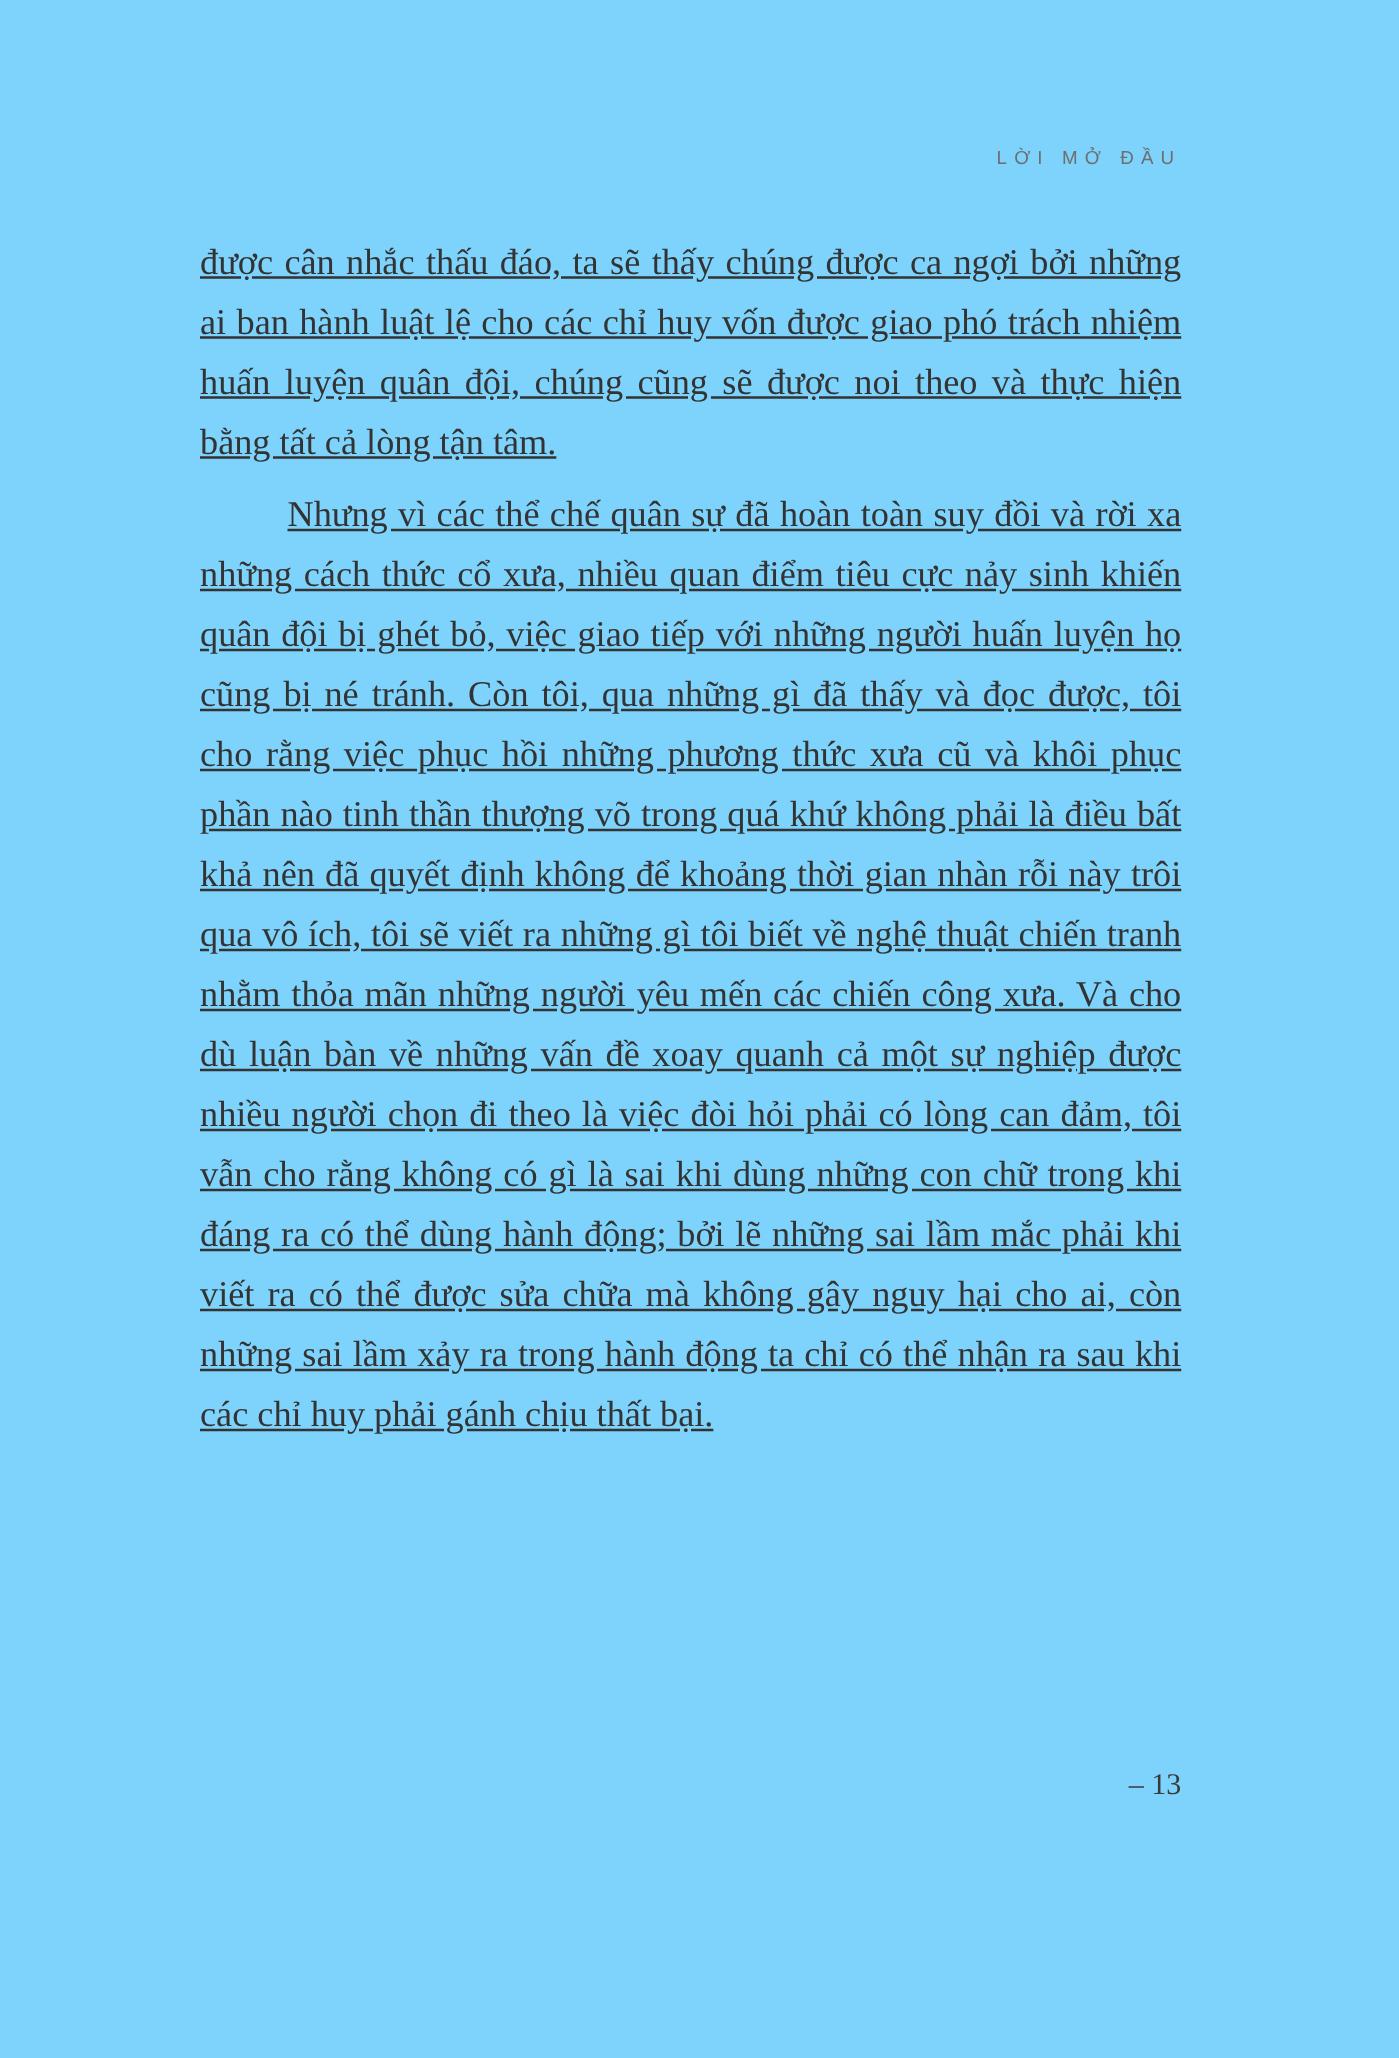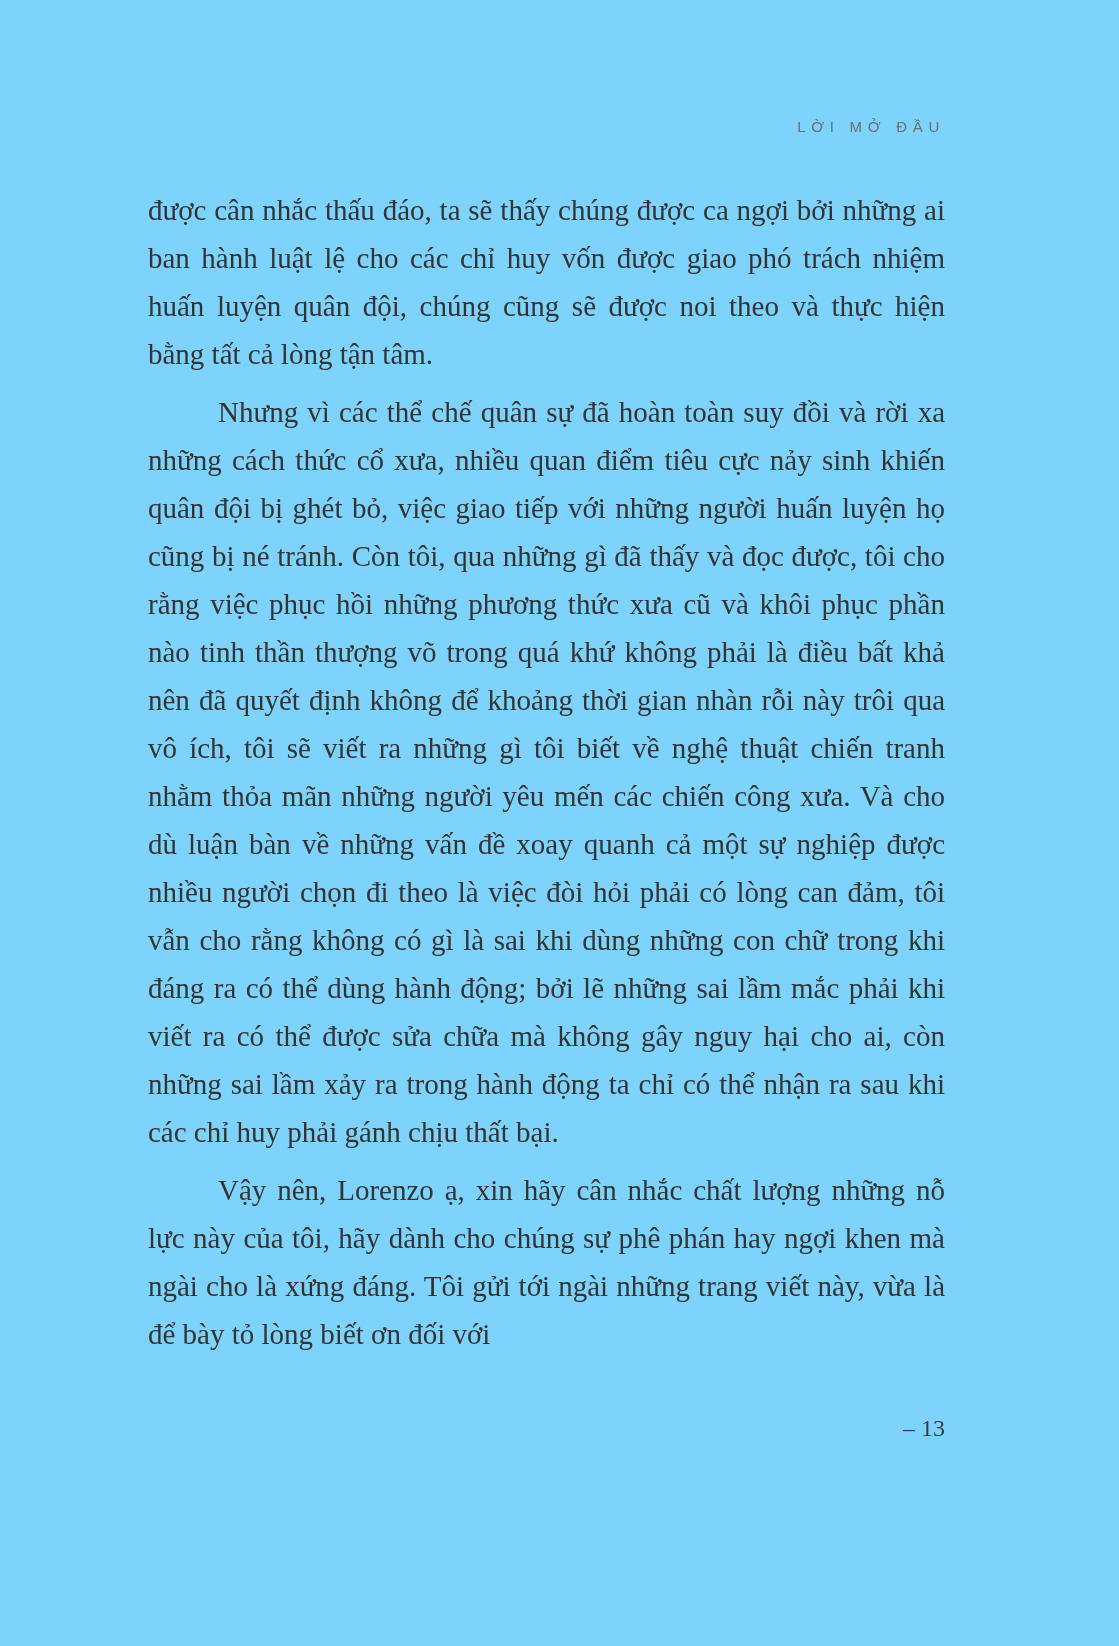--- a/index.html
+++ b/index.html
@@ -32,21 +32,22 @@
     position: absolute;
     top: 186px;
     left: 148px;
     right: 214px;
     color: #333333;
     font-size: 29px;
     line-height: 48px;
     text-align: justify;
   }
   .para {
-    margin: 0 0 10px 0;
+    margin: 0 0 10px 12px;
+    text-decoration: underline;
   }
   .para.indent {
     text-indent: 70px;
   }
   .page-number {
     position: absolute;
     top: 1415px;
     right: 214px;
     font-size: 24px;
     color: #3a3a3a;
@@ -56,18 +57,17 @@
 </head>
 <body>
 
 <div class="page">
 
   <div class="running-header">LỜI MỞ ĐẦU</div>
 
   <div class="body-text">
     <p class="para">được cân nhắc thấu đáo, ta sẽ thấy chúng được ca ngợi bởi những ai ban hành luật lệ cho các chỉ huy vốn được giao phó trách nhiệm huấn luyện quân đội, chúng cũng sẽ được noi theo và thực hiện bằng tất cả lòng tận tâm.</p>
     <p class="para indent">Nhưng vì các thể chế quân sự đã hoàn toàn suy đồi và rời xa những cách thức cổ xưa, nhiều quan điểm tiêu cực nảy sinh khiến quân đội bị ghét bỏ, việc giao tiếp với những người huấn luyện họ cũng bị né tránh. Còn tôi, qua những gì đã thấy và đọc được, tôi cho rằng việc phục hồi những phương thức xưa cũ và khôi phục phần nào tinh thần thượng võ trong quá khứ không phải là điều bất khả nên đã quyết định không để khoảng thời gian nhàn rỗi này trôi qua vô ích, tôi sẽ viết ra những gì tôi biết về nghệ thuật chiến tranh nhằm thỏa mãn những người yêu mến các chiến công xưa. Và cho dù luận bàn về những vấn đề xoay quanh cả một sự nghiệp được nhiều người chọn đi theo là việc đòi hỏi phải có lòng can đảm, tôi vẫn cho rằng không có gì là sai khi dùng những con chữ trong khi đáng ra có thể dùng hành động; bởi lẽ những sai lầm mắc phải khi viết ra có thể được sửa chữa mà không gây nguy hại cho ai, còn những sai lầm xảy ra trong hành động ta chỉ có thể nhận ra sau khi các chỉ huy phải gánh chịu thất bại.</p>
-    <p class="para indent">Vậy nên, Lorenzo ạ, xin hãy cân nhắc chất lượng những nỗ lực này của tôi, hãy dành cho chúng sự phê phán hay ngợi khen mà ngài cho là xứng đáng. Tôi gửi tới ngài những trang viết này, vừa là để bày tỏ lòng biết ơn đối với</p>
   </div>
 
   <div class="page-number">– 13</div>
 
 </div>
 
 </body></html>

